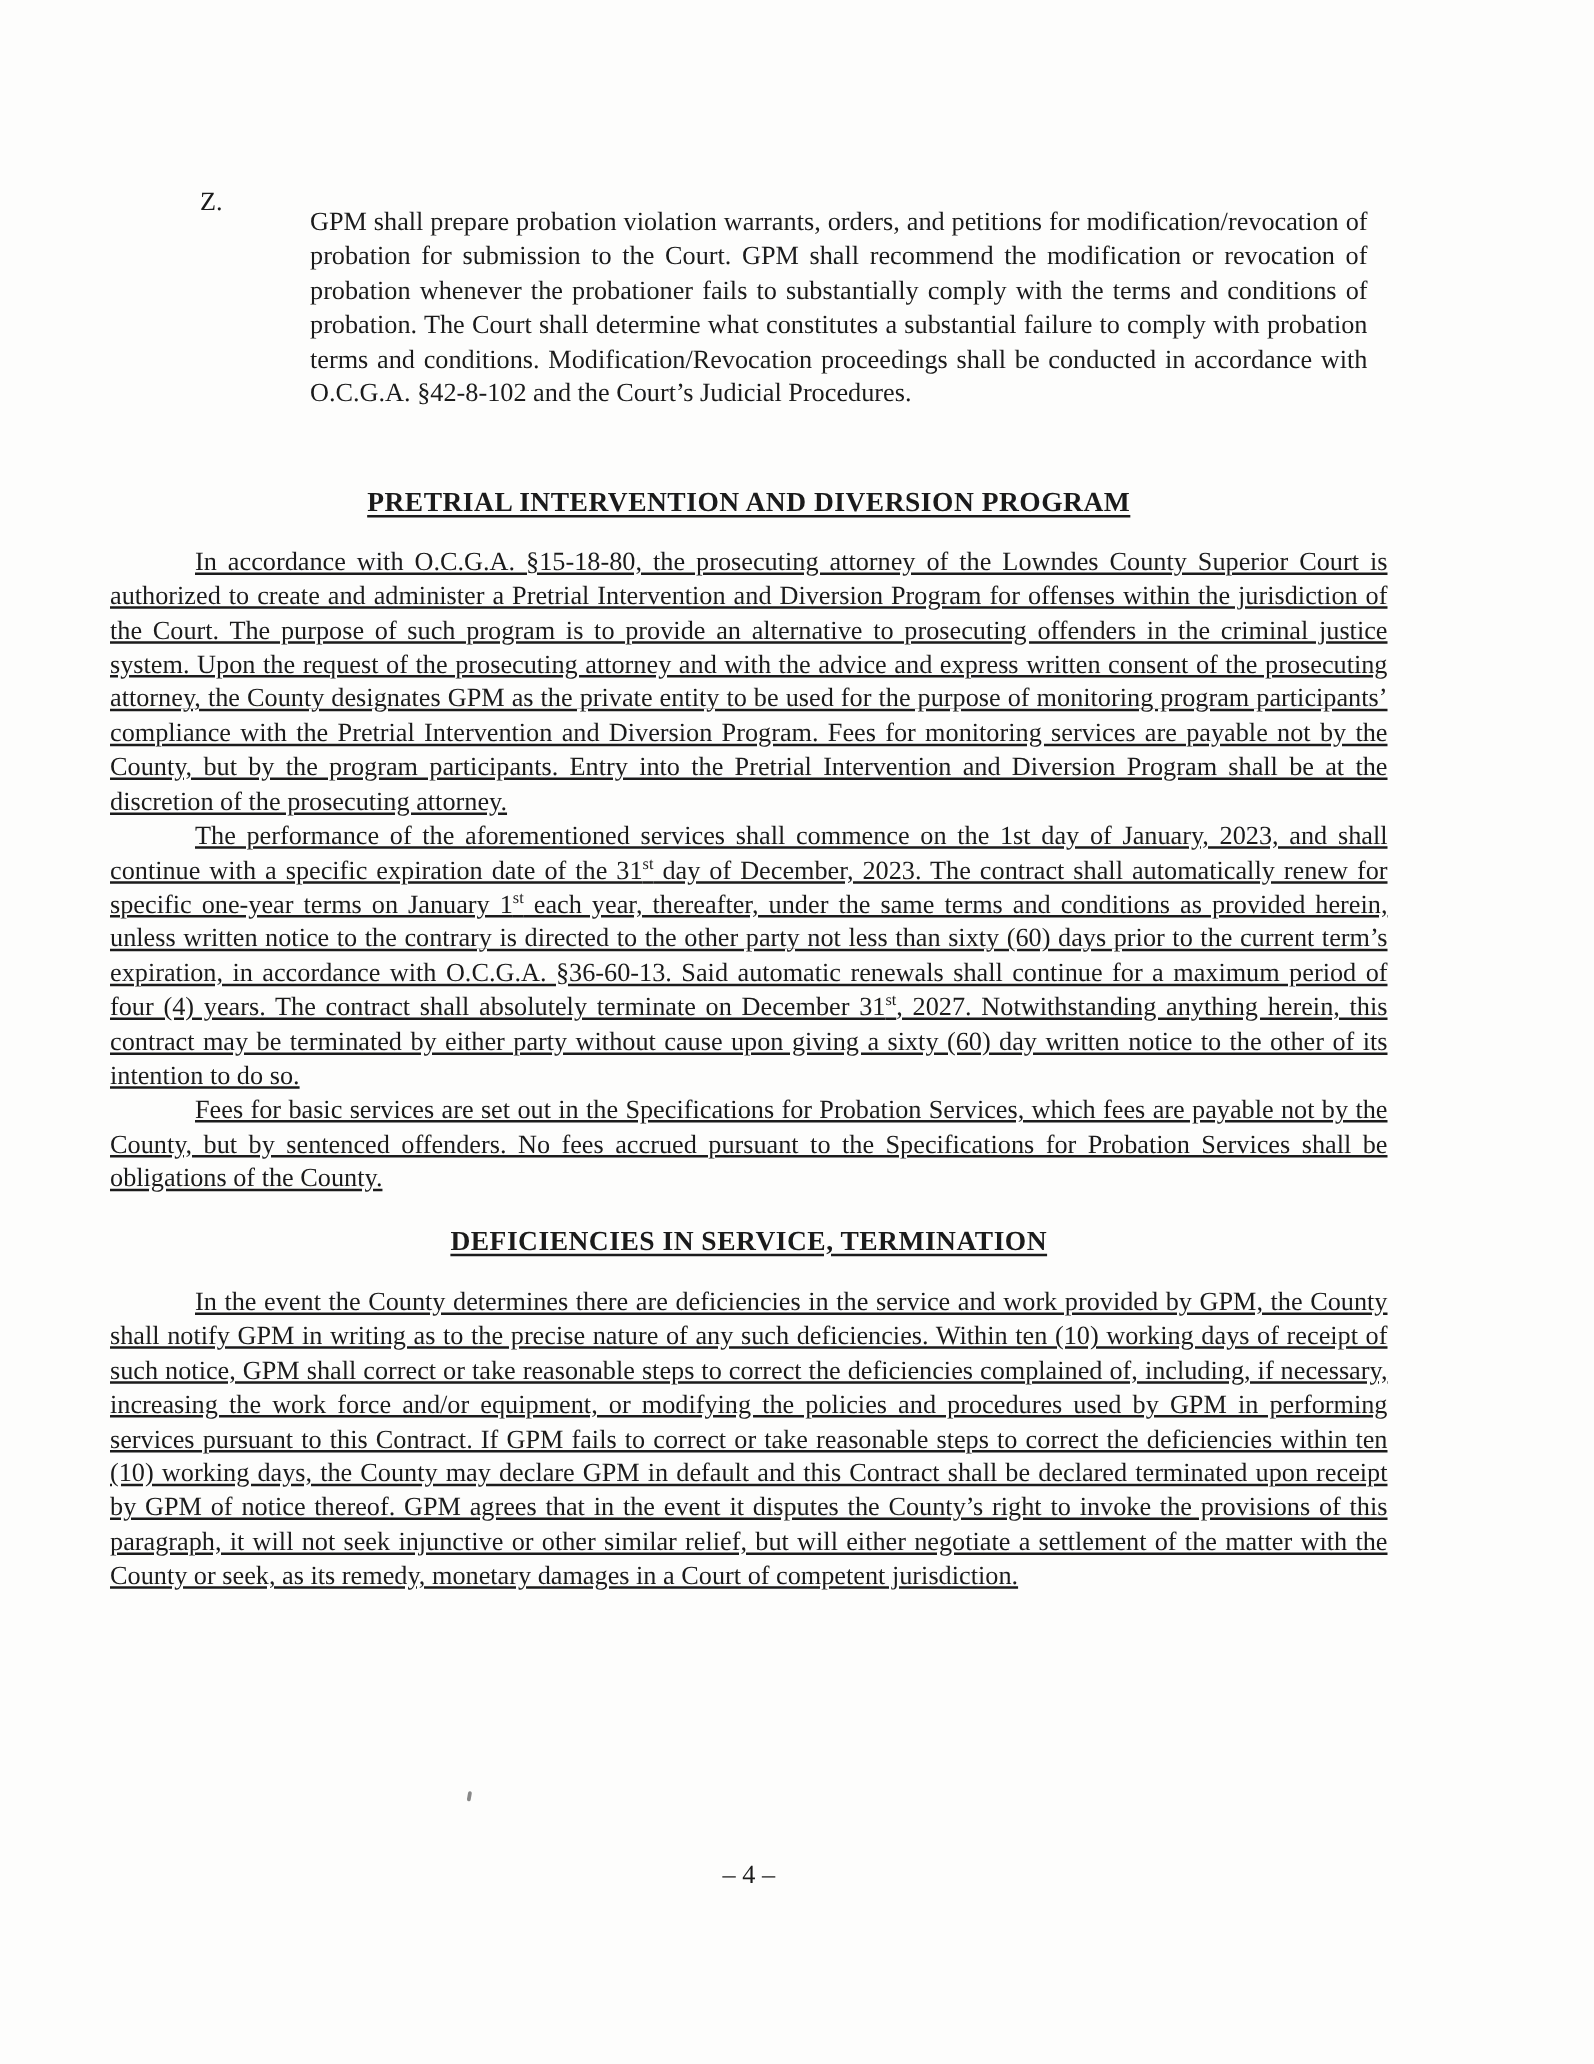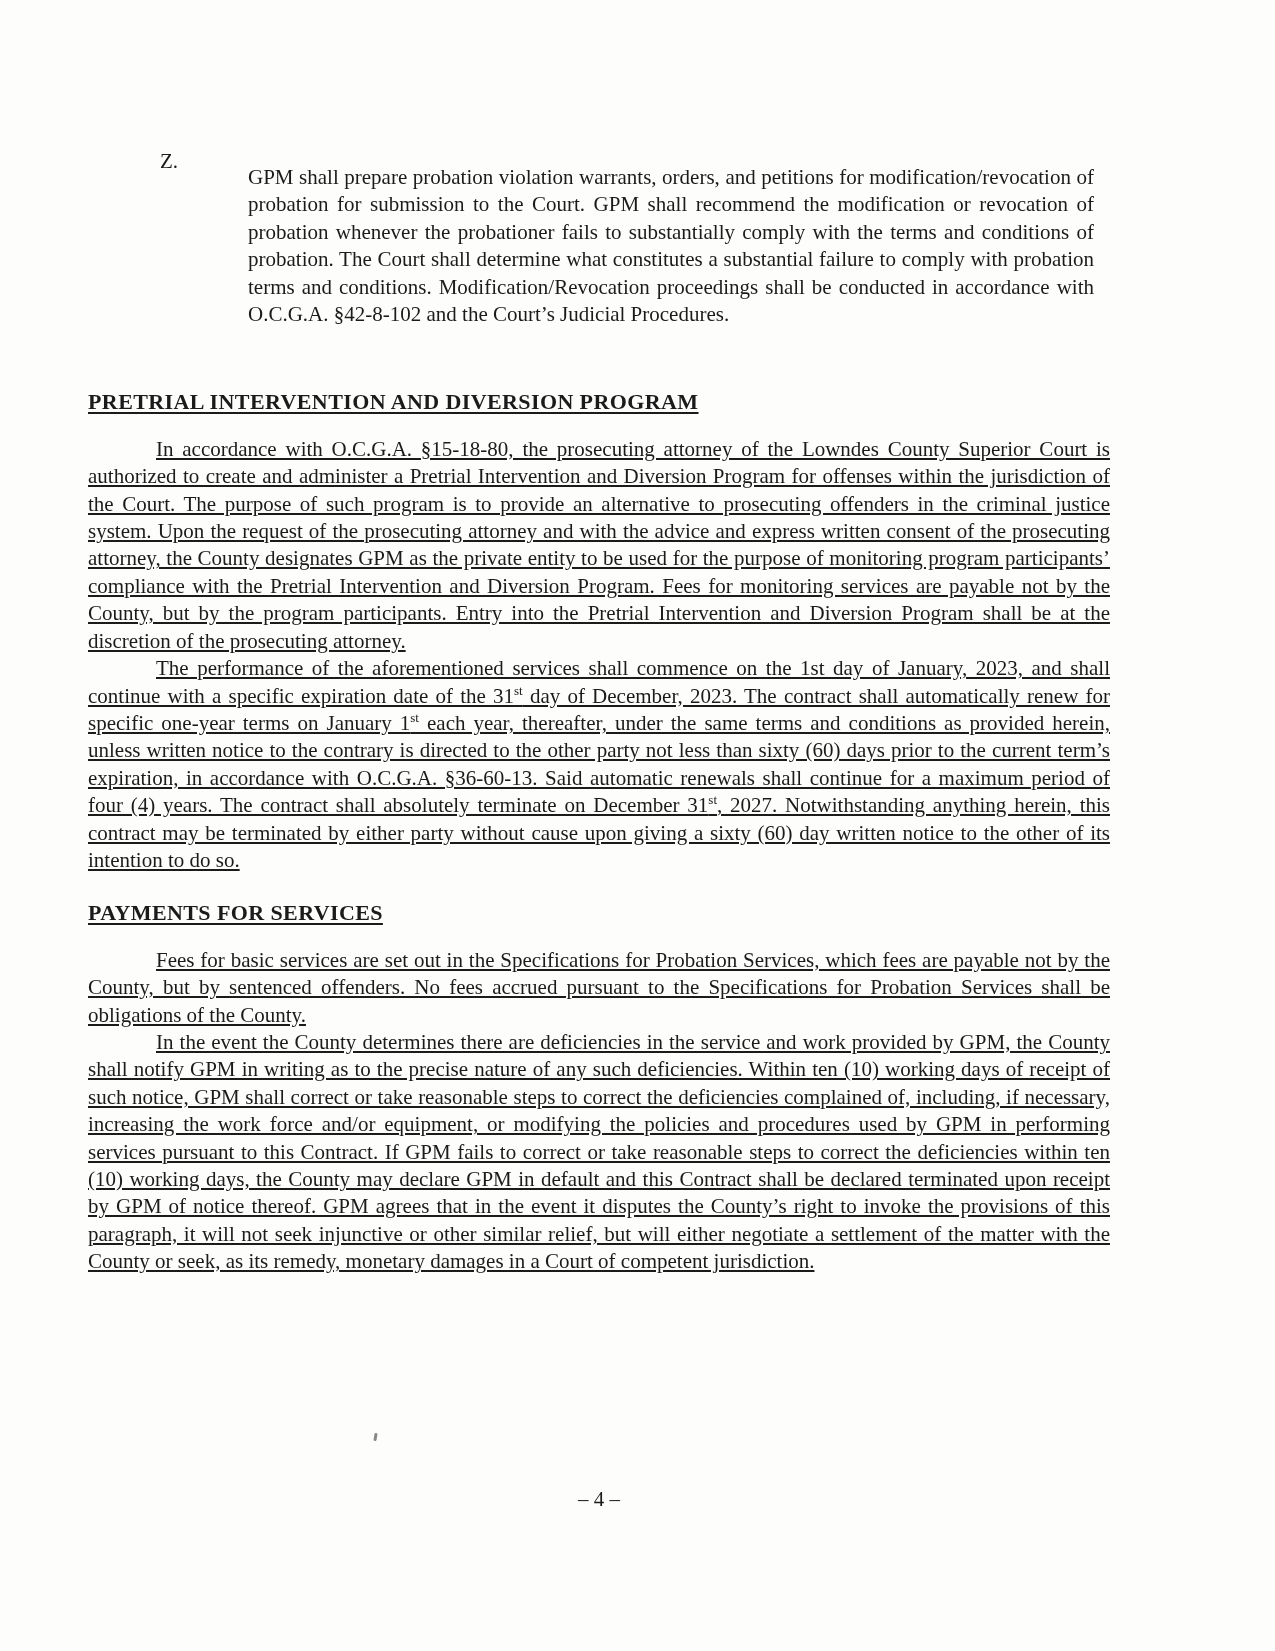--- a/index.html
+++ b/index.html
@@ -38,20 +38,21 @@
     margin-left: 72px;
     width: 72px;
   }
   .item-text {
     flex: 1;
     margin: 16px;
     text-align: justify;
   }
   .section-heading {
     margin: 0;
+    text-align: center;
     font-weight: bold;
     font-size: 22px;
     letter-spacing: 0.4px;
     text-decoration: underline;
     text-underline-offset: 3px;
   }
   .h-pretrial     { margin-top: 44px; margin-bottom: 20px; }
   .h-period       { margin-top: 27px; margin-bottom: 22px; }
   .h-payments     { margin-top: 25px; margin-bottom: 20px; }
   .h-deficiencies { margin-top: 22px; margin-bottom: 22px; }
@@ -88,22 +89,22 @@
   <div class="item-z">
     <span class="item-label">Z.</span>
     <p class="item-text">GPM shall prepare probation violation warrants, orders, and petitions for modification/revocation of probation for submission to the Court.  GPM shall recommend the modification or revocation of probation whenever the probationer fails to substantially comply with the terms and conditions of probation.  The Court shall determine what constitutes a substantial failure to comply with probation terms and conditions.  Modification/Revocation proceedings shall be conducted in accordance with O.C.G.A. §42-8-102 and the Court’s Judicial Procedures.</p>
   </div>
 
   <h2 class="section-heading h-pretrial">PRETRIAL INTERVENTION AND DIVERSION PROGRAM</h2>
   <p class="para indent">In accordance with O.C.G.A. §15-18-80, the prosecuting attorney of the Lowndes County Superior Court is authorized to create and administer a Pretrial Intervention and Diversion Program for offenses within the jurisdiction of the Court.  The purpose of such program is to provide an alternative to prosecuting offenders in the criminal justice system.  Upon the request of the prosecuting attorney and with the advice and express written consent of the prosecuting attorney, the County designates GPM as the private entity to be used for the purpose of monitoring program participants’ compliance with the Pretrial Intervention and Diversion Program. Fees for monitoring services are payable not by the County, but by the program participants. Entry into the Pretrial Intervention and Diversion Program shall be at the discretion of the prosecuting attorney.</p>
 
   <p class="para indent"><span>The performance of the aforementioned services shall commence on the 1st day of January, 2023, and shall continue with a specific expiration date of the 31</span><sup class="sup">st</sup><span> day of December, 2023. The contract shall automatically renew for specific one-year terms on January 1</span><sup class="sup">st</sup><span> each year, thereafter, under the same terms and conditions as provided herein, unless written notice to the contrary is directed to the other party not less than sixty (60) days prior to the current term’s expiration, in accordance with O.C.G.A. §36-60-13.  Said automatic renewals shall continue for a maximum period of four (4) years.  The contract shall absolutely terminate on December 31</span><sup class="sup">st</sup><span>, 2027. Notwithstanding anything herein, this contract may be terminated by either party without cause upon giving a sixty (60) day written notice to the other of its intention to do so.</span></p>
 
-  <h2 class="section-heading h-payments">PAYMENTS FOR SERVICES</h2>
   <p class="para indent">Fees for basic services are set out in the Specifications for Probation Services, which fees are payable not by the County, but by sentenced offenders.  No fees accrued pursuant to the Specifications for Probation Services shall be obligations of the County.</p>
 
+  <h2 class="section-heading h-deficiencies">DEFICIENCIES IN SERVICE, TERMINATION</h2>
   <p class="para indent">In the event the County determines there are deficiencies in the service and work provided by GPM, the County shall notify GPM in writing as to the precise nature of any such deficiencies.  Within ten (10) working days of receipt of such notice, GPM shall correct or take reasonable steps to correct the deficiencies complained of, including, if necessary, increasing the work force and/or equipment, or modifying the policies and procedures used by GPM in performing services pursuant to this Contract.  If GPM fails to correct or take reasonable steps to correct the deficiencies within ten (10) working days, the County may declare GPM in default and this Contract shall be declared terminated upon receipt by GPM of notice thereof.  GPM agrees that in the event it disputes the County’s right to invoke the provisions of this paragraph, it will not seek injunctive or other similar relief, but will either negotiate a settlement of the matter with the County or seek, as its remedy, monetary damages in a Court of competent jurisdiction.</p>
 
   <span class="scan-artifact"></span>
 
   <div class="page-number">– 4 –</div>
 
 </div>
 
 </body></html>

